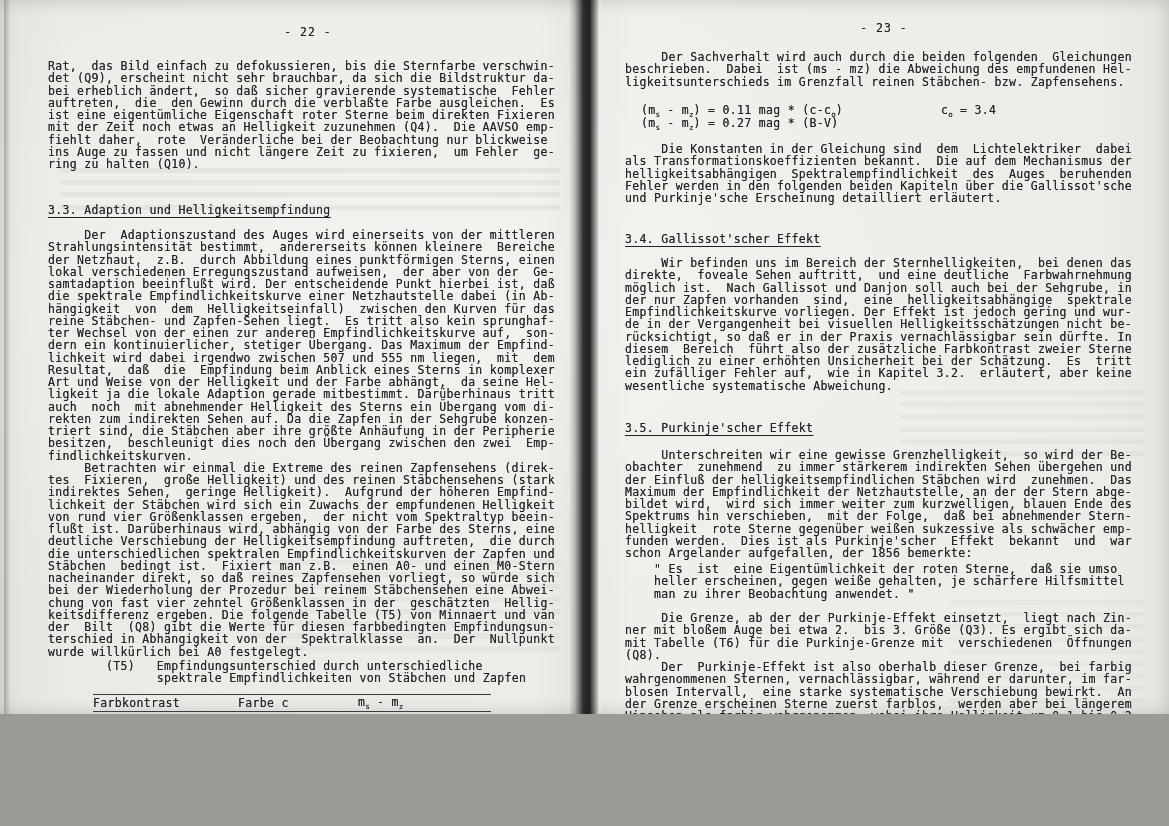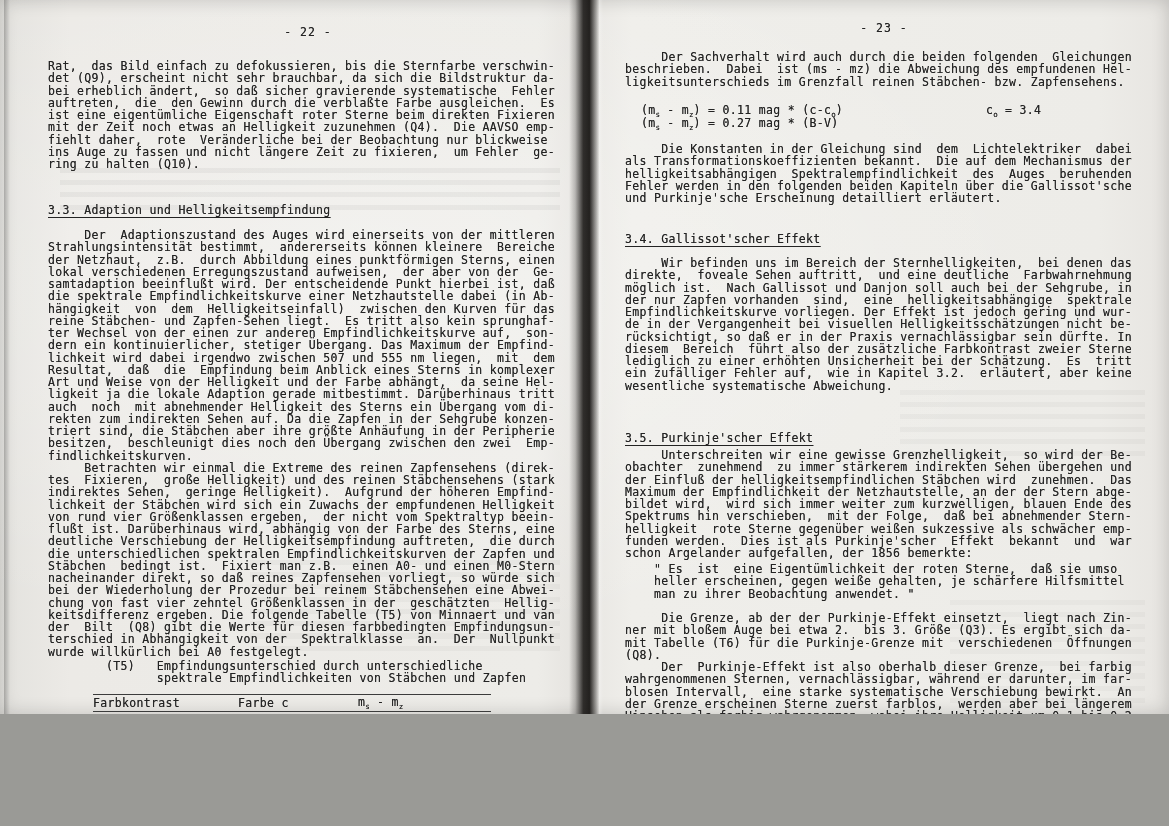--- a/index.html
+++ b/index.html
@@ -169,21 +169,21 @@
 
   <div>
     <div class="tx pagenum" style="left:625px;top:22px;width:518px;">- 23 -</div>
 
     <div class="tx" style="left:625px;top:51px;">     Der Sachverhalt wird auch durch die beiden folgenden  Gleichungen
 beschrieben.  Dabei  ist (ms - mz) die Abweichung des empfundenen Hel-
 ligkeitsunterschieds im Grenzfall reinen Stäbchen- bzw. Zapfensehens.</div>
 
     <div class="tx eqline" style="left:641px;top:104px;"><span>(m</span><span class="sub">s</span><span> - m</span><span class="sub">z</span><span>) = 0.11 mag * (c-c</span><span class="sub">o</span><span>)</span></div>
 
-    <div class="tx eqline" style="left:941px;top:104px;margin-left:45px;"><span>c</span><span class="sub">o</span><span> = 3.4</span></div>
+    <div class="tx eqline" style="left:941px;top:104px;"><span>c</span><span class="sub">o</span><span> = 3.4</span></div>
 
     <div class="tx eqline" style="left:641px;top:117px;"><span>(m</span><span class="sub">s</span><span> - m</span><span class="sub">z</span><span>) = 0.27 mag * (B-V)</span></div>
 
     <div class="tx" style="left:625px;top:143px;">     Die Konstanten in der Gleichung sind  dem  Lichtelektriker  dabei
 als Transformationskoeffizienten bekannt.  Die auf dem Mechanismus der
 helligkeitsabhängigen  Spektralempfindlichkeit  des  Auges  beruhenden
 Fehler werden in den folgenden beiden Kapiteln über die Gallissot'sche
 und Purkinje'sche Erscheinung detailliert erläutert.</div>
 
     <div class="tx heading" style="left:625px;top:233px;">3.4. Gallissot'scher Effekt</div>
@@ -193,21 +193,21 @@
 möglich ist.  Nach Gallissot und Danjon soll auch bei der Sehgrube, in
 der nur Zapfen vorhanden  sind,  eine  helligkeitsabhängige  spektrale
 Empfindlichkeitskurve vorliegen. Der Effekt ist jedoch gering und wur-
 de in der Vergangenheit bei visuellen Helligkeitsschätzungen nicht be-
 rücksichtigt, so daß er in der Praxis vernachlässigbar sein dürfte. In
 diesem  Bereich  führt also der zusätzliche Farbkontrast zweier Sterne
 lediglich zu einer erhöhten Unsicherheit bei der Schätzung.  Es  tritt
 ein zufälliger Fehler auf,  wie in Kapitel 3.2.  erläutert, aber keine
 wesentliche systematische Abweichung.</div>
 
-    <div class="tx heading" style="left:625px;top:422px;margin-top:10px;">3.5. Purkinje'scher Effekt</div>
+    <div class="tx heading" style="left:625px;top:422px;">3.5. Purkinje'scher Effekt</div>
 
     <div class="tx" style="left:625px;top:449px;">     Unterschreiten wir eine gewisse Grenzhelligkeit,  so wird der Be-
 obachter  zunehmend  zu immer stärkerem indirekten Sehen übergehen und
 der Einfluß der helligkeitsempfindlichen Stäbchen wird  zunehmen.  Das
 Maximum der Empfindlichkeit der Netzhautstelle, an der der Stern abge-
 bildet wird,  wird sich immer weiter zum kurzwelligen, blauen Ende des
 Spektrums hin verschieben,  mit der Folge,  daß bei abnehmender Stern-
 helligkeit  rote Sterne gegenüber weißen sukzessive als schwächer emp-
 funden werden.  Dies ist als Purkinje'scher  Effekt  bekannt  und  war
 schon Argelander aufgefallen, der 1856 bemerkte:</div>

